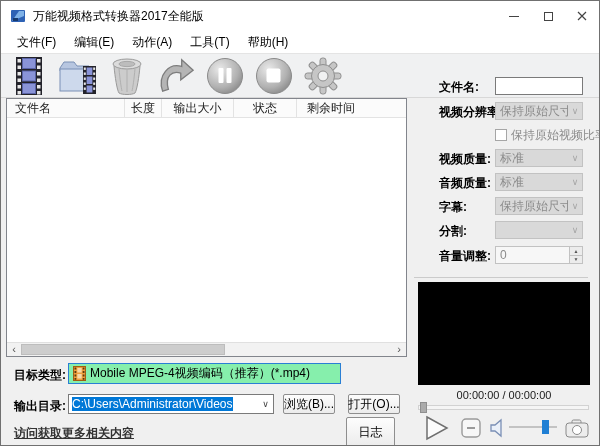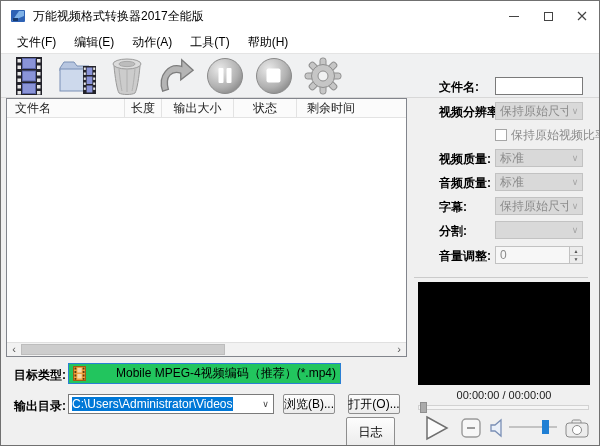--- a/index.html
+++ b/index.html
@@ -54,21 +54,21 @@
   
   .preview{position:absolute;left:417px;top:281px;width:172px;height:103px;background:#000;}
   .time-label{position:absolute;left:417px;top:388px;width:172px;text-align:center;font-size:11px;color:#1a1a1a;white-space:nowrap;}
   .seekbar{position:absolute;left:417px;top:404px;width:171px;height:5px;background:#f5f5f5;border:1px solid #d2d2d2;}
   .seek-thumb{position:absolute;left:419px;top:401px;width:7px;height:11px;background:#ababab;border:1px solid #8f8f8f;}
   .pc{position:absolute;top:414px;height:26px;display:flex;align-items:center;justify-content:center;}
   .vol-track{position:absolute;left:508px;top:425px;width:48px;height:2px;background:#c3c3c3;}
   .vol-thumb{position:absolute;top:-6px;width:7px;height:14px;background:#1f7fd4;}
   
   .bold-label{position:absolute;font-weight:bold;white-space:nowrap;}
-  .target-combo{position:absolute;left:67px;top:362px;width:273px;height:21px;background:#22c55e;border:1px solid #2a7fd4;display:flex;align-items:center;gap:4px;padding:0 4px;overflow:hidden;white-space:nowrap;justify-content:space-between;}
+  .target-combo{position:absolute;left:67px;top:362px;width:273px;height:21px;background:#86efac;border:1px solid #2a7fd4;display:flex;align-items:center;gap:4px;padding:0 4px;overflow:hidden;white-space:nowrap;}
   .dir-combo{position:absolute;left:67px;top:393px;width:206px;height:20px;background:#fff;border:1px solid #7a7a7a;display:flex;align-items:center;padding-left:3px;}
   .dir-text{background:#0078d7;color:#ffffff;white-space:nowrap;overflow:hidden;}
   .dir-chev{margin-left:auto;flex:0 0 15px;text-align:center;color:#444;font-size:9px;}
   .push-btn{position:absolute;height:20px;background:linear-gradient(#fdfdfd,#ececec);border:1px solid #8e8e8e;border-radius:2px;display:flex;align-items:center;justify-content:center;white-space:nowrap;}
   .more-link{position:absolute;left:13px;top:424px;font-weight:bold;color:#333;text-decoration:underline;white-space:nowrap;cursor:pointer;}
 </style>
 </head>
 <body>
 
 <div class="window">
@@ -336,14 +336,15 @@
   </div>
   <div class="push-btn" style="left:282px;top:393px;width:52px">
     <span>浏览(B)...</span>
   </div>
   <div class="push-btn" style="left:347px;top:393px;width:52px">
     <span>打开(O)...</span>
   </div>
   <div class="push-btn" style="left:345px;top:416px;width:49px;height:30px">
     <span>日志</span>
   </div>
+  <span class="more-link">访问获取更多相关内容</span>
 
 </div>
 
 </body></html>

